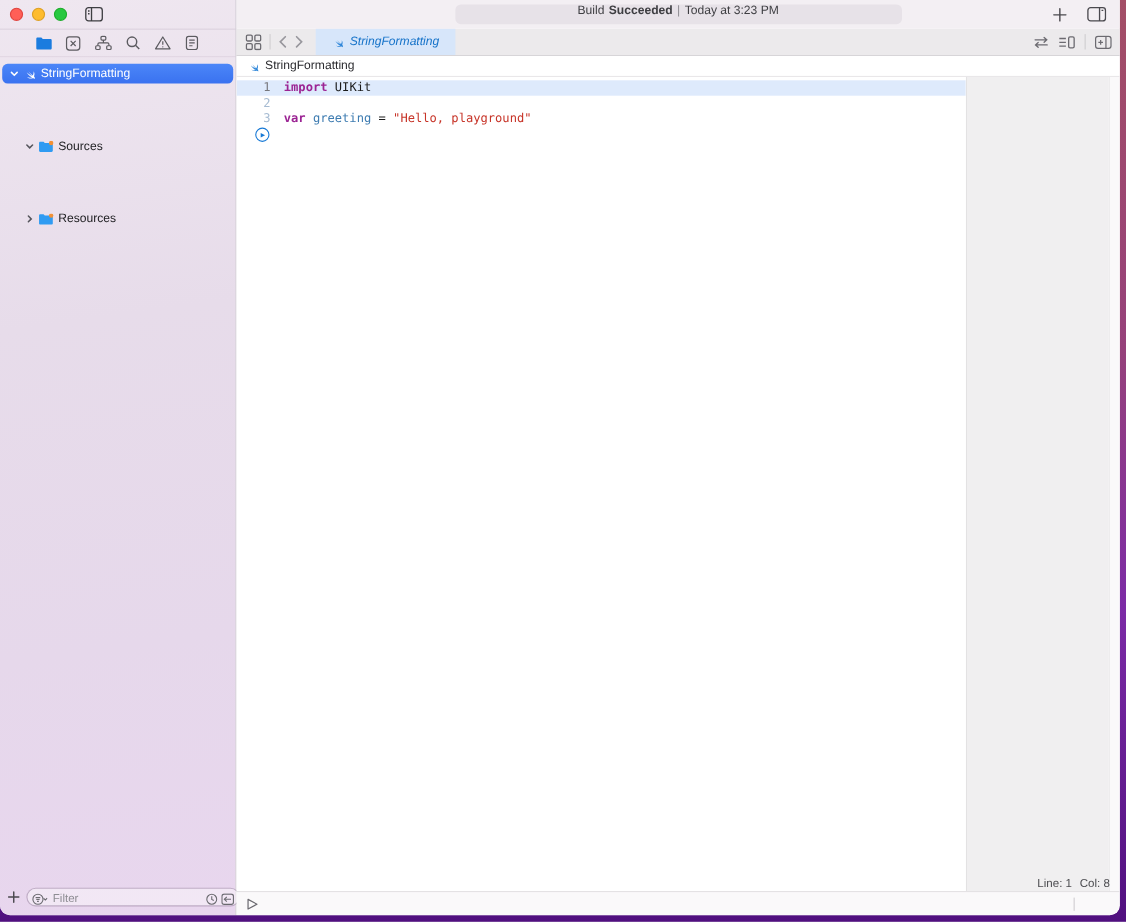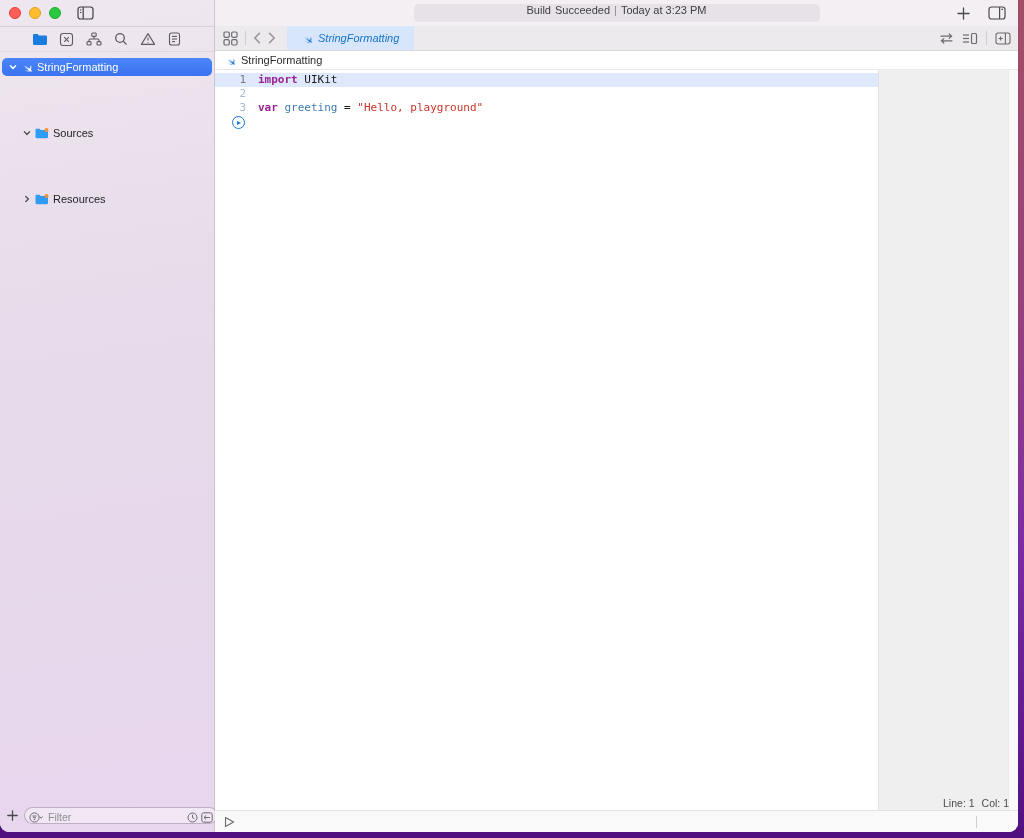--- a/index.html
+++ b/index.html
@@ -63,21 +63,21 @@
 
   
   .main { flex:1; display:flex; flex-direction:column; min-width:0; }
   .main-titlebar { height:26px; flex:none; background:#F3EFF3; position:relative; }
   .build-pill {
     position:absolute; left:50%; top:4px; transform:translateX(-50%);
     min-width:406px; height:18px; border-radius:5px; background:#E7E2E8;
     display:flex; align-items:flex-start; justify-content:center;
     font-size:11px; color:#3E3E42; gap:4px; white-space:nowrap;
   }
-  .build-pill b { font-weight:400; }
+  .build-pill b { font-weight:700; }
   .build-pill .pipe { color:#8D8C92; }
   .titlebar-actions { position:absolute; right:12px; top:0; height:26px; display:flex; align-items:center; gap:18px; color:#4A494E; }
 
   .tab-bar {
     height:25px; flex:none; background:#ECEAEC; border-bottom:1px solid #D7D5D8;
     display:flex; align-items:stretch;
   }
   .tab-left { display:flex; align-items:center; padding-left:8px; gap:7px; color:#6B6A70; }
   .vsep { width:1px; height:14px; background:#CFCDD0; }
   .nav-chev { display:flex; color:#98979D; }
@@ -395,21 +395,21 @@
 
     <div class="status-bar">
       <span class="status-left">
         <svg width="11" height="12" viewBox="0 0 11 12" fill="none" stroke="currentColor" stroke-width="1.1" stroke-linejoin="round">
             <path d="M1.5 1.6 9.6 6 1.5 10.4z"></path>
           </svg>
       </span>
       <div class="status-right">
         <span class="line-col">
           <span>Line: 1</span>
-          <span>Col: 1</span>
+          <span>Col: 8</span>
         </span>
         <span class="vsep"></span>
         <span class="panel-icon">
           <svg width="15" height="12" viewBox="0 0 15 12" fill="none" stroke="currentColor" stroke-width="1.1">
               <rect x="1" y="1" width="13" height="10" rx="2"></rect>
               <rect x="2.4" y="7.2" width="10.2" height="2.5" rx="0.8" fill="currentColor" stroke="none"></rect>
             </svg>
         </span>
       </div>
     </div>

